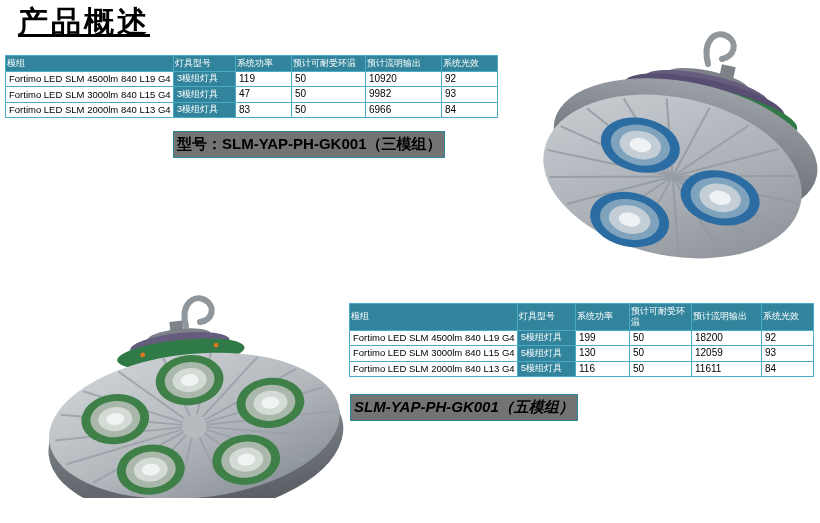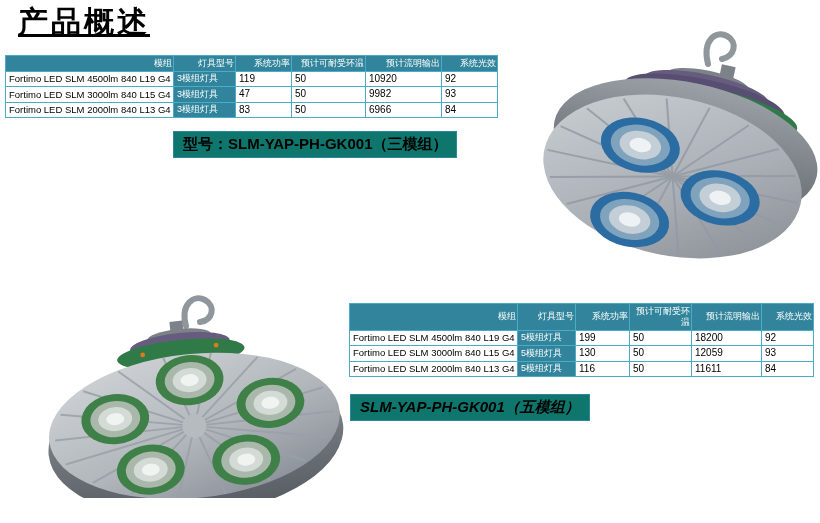--- a/index.html
+++ b/index.html
@@ -13,37 +13,37 @@
     font-family:"DejaVu Sans","Liberation Sans",sans-serif;
   }
 
   table.spec-table{
     position:absolute;border-collapse:collapse;table-layout:fixed;
     background:#fff;
   }
   table.spec-table th{
     background:#31849B;color:#fff;border:1px solid #4BACC6;
     font-weight:normal;font-size:9px;line-height:1.2;padding:2px 1px;
-    text-align:right;vertical-align:middle;
+    text-align:left;vertical-align:middle;
   }
   table.spec-table td{
     border:1px solid #4BACC6;background:#fff;color:#000;
     font-size:10px;line-height:1.25;padding:1px 3px;text-align:left;
     vertical-align:middle;white-space:nowrap;overflow:hidden;
   }
   table.spec-table td.c-mod{text-align:center;font-size:9.5px;}
   table.spec-table td.c-fix{background:#31849B;color:#fff;font-size:9px;}
 
   .t1{left:5px;top:55px;width:492px;}
   .t2{left:349px;top:303px;width:464px;}
 
   .label-box{
-    position:absolute;border:1px solid #2E879B;background:#0f766e;
+    position:absolute;border:1px solid #2E879B;background:#737373;
     color:#000;font-size:15px;font-weight:600;
-    padding:3px 9px;white-space:nowrap;
+    padding:3px 3px;white-space:nowrap;
   }
   .lb1{left:173px;top:131px;}
   .lb2{left:350px;top:394px;font-style:italic;}
 
   .render{position:absolute;}
   .r1{left:512px;top:26px;width:306px;height:242px;}
   .r2{left:38px;top:292px;width:318px;height:231px;}
   .render svg{width:100%;height:100%;display:block;}
 </style>
 </head>

